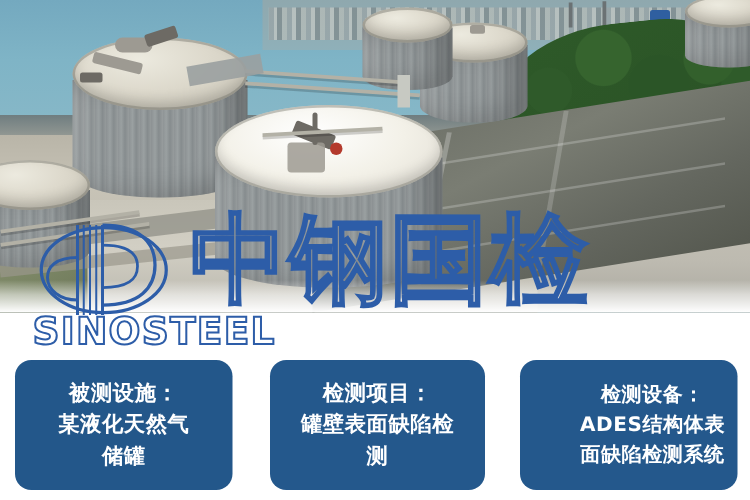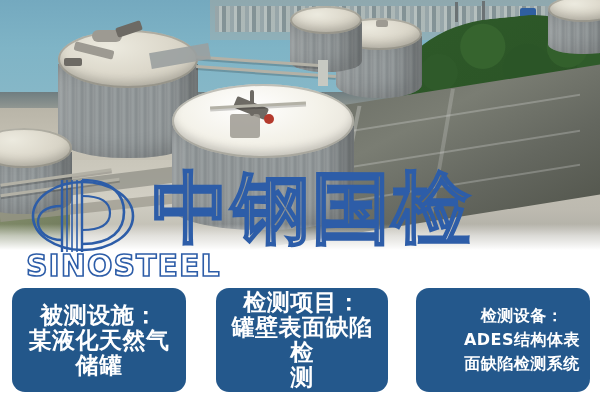--- a/index.html
+++ b/index.html
@@ -232,21 +232,21 @@
     display: flex;
     align-items: center;
     justify-content: center;
     text-align: center;
     box-sizing: border-box;
     padding: 4px 6px;
   }
   .cap .cap-text {
     font-family: "DejaVu Sans", "Liberation Sans", sans-serif;
     font-weight: 700;
-    font-size: 23px;
+    font-size: 17px;
     line-height: 25px;
     letter-spacing: .5px;
     white-space: pre-line;
   }
   #cap-1 { left: 12px;  width: 174px; background: #23578a; }
   #cap-2 { left: 216px; width: 172px; background: #24588c; }
   #cap-3 { left: 416px; width: 174px; background: #24588c; padding-left: 44px; }
   #cap-3 .cap-text { font-size: 16px; line-height: 24px; }
 </style>
 </head>

